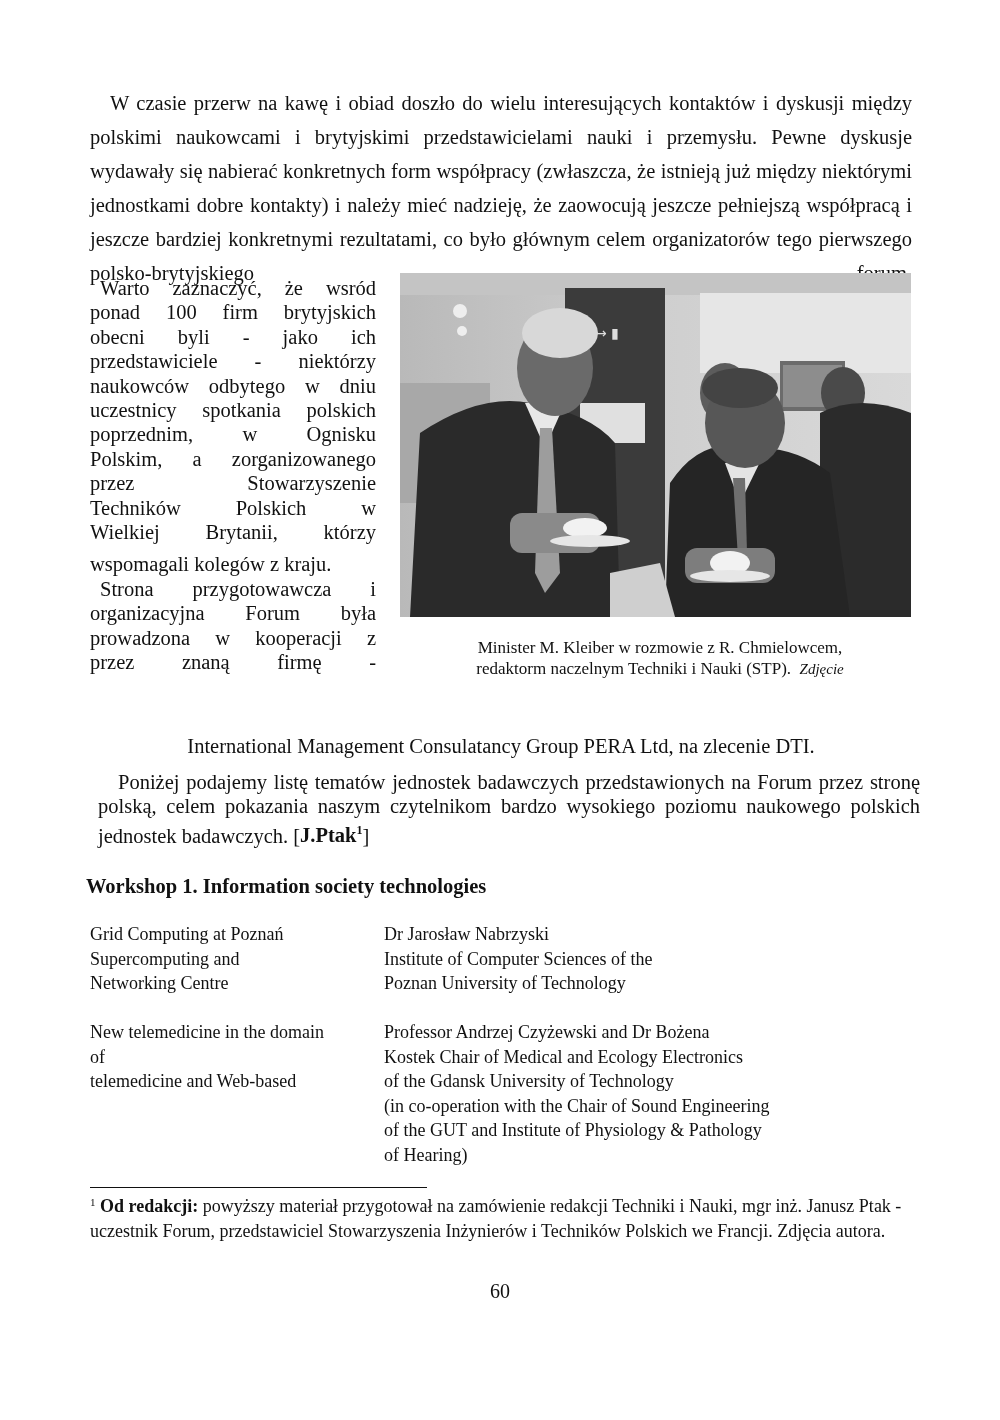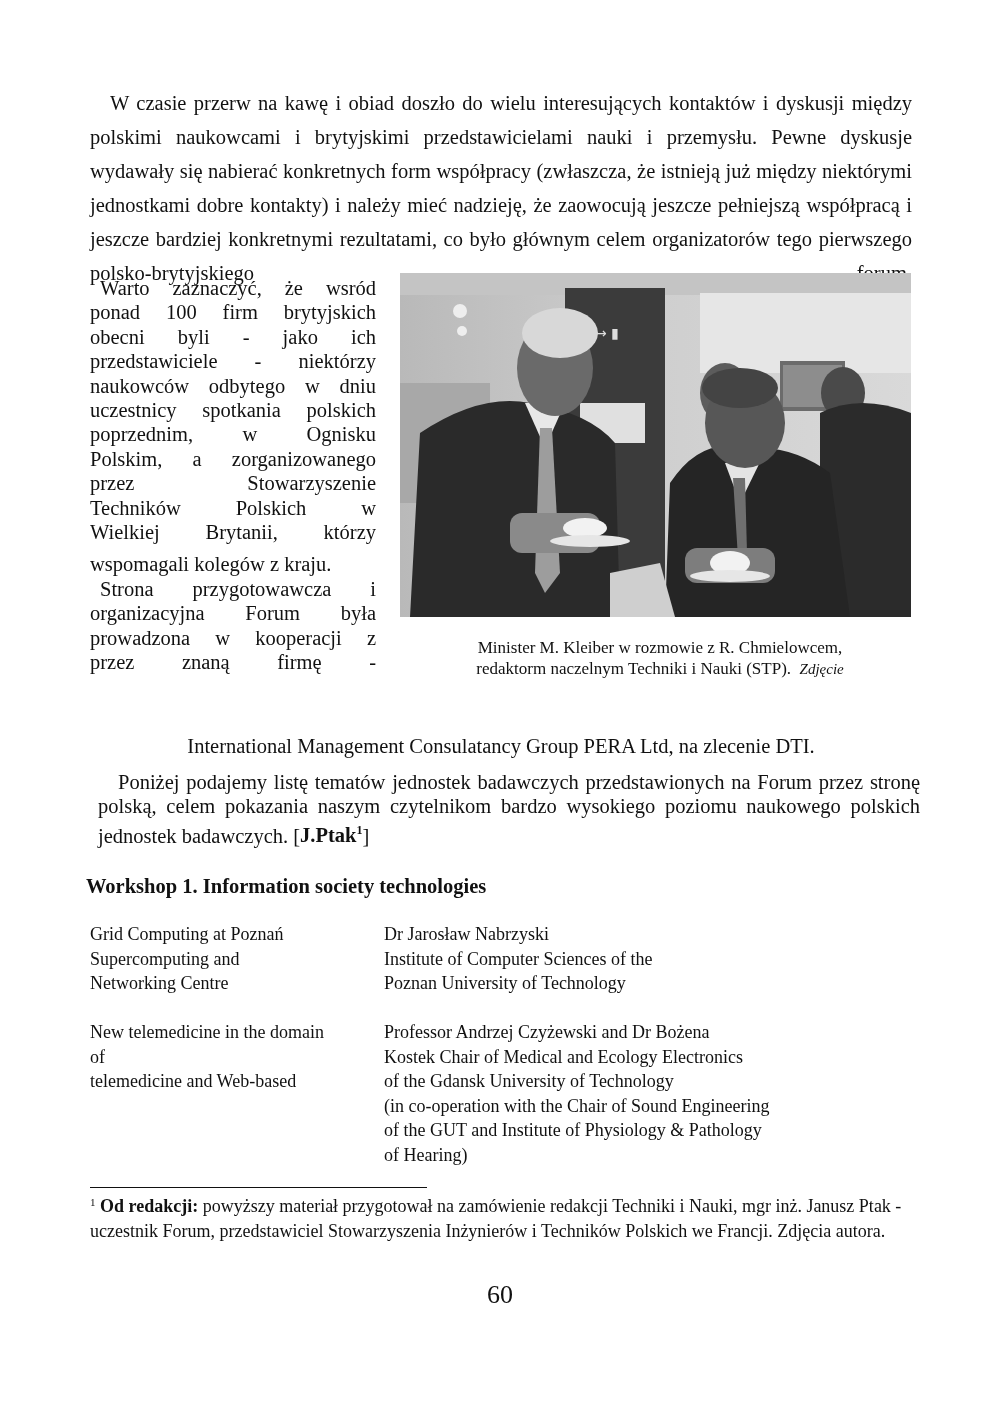--- a/index.html
+++ b/index.html
@@ -62,21 +62,21 @@
       position: absolute; left: 90px; top: 1187px; width: 337px; height: 0;
       border-top: 1.5px solid #111111;
     }
     .footnote {
       position: absolute; left: 90px; top: 1190px; width: 820px;
       font-size: 18px; line-height: 24.5px; margin: 0;
     }
     .footnote sup { font-size: 11px; vertical-align: 6px; }
     .page-number {
       position: absolute; left: 0; width: 1000px; top: 1280px; text-align: center;
-      font-size: 26px; margin: 0;
+      font-size: 20px; margin: 0;
     }
   </style>
 </head>
 <body>
 
 <div class="page">
 
   <p class="para-top">W czasie przerw na kawę i obiad doszło do wielu interesujących kontaktów i dyskusji między polskimi naukowcami i brytyjskimi przedstawicielami nauki i przemysłu. Pewne dyskusje wydawały się nabierać konkretnych form współpracy (zwłaszcza, że istnieją już między niektórymi jednostkami dobre kontakty) i należy mieć nadzieję, że zaowocują jeszcze pełniejszą współpracą i jeszcze bardziej konkretnymi rezultatami, co było głównym celem organizatorów tego pierwszego polsko-brytyjskiego forum.</p>
 
   <div class="left-col">

